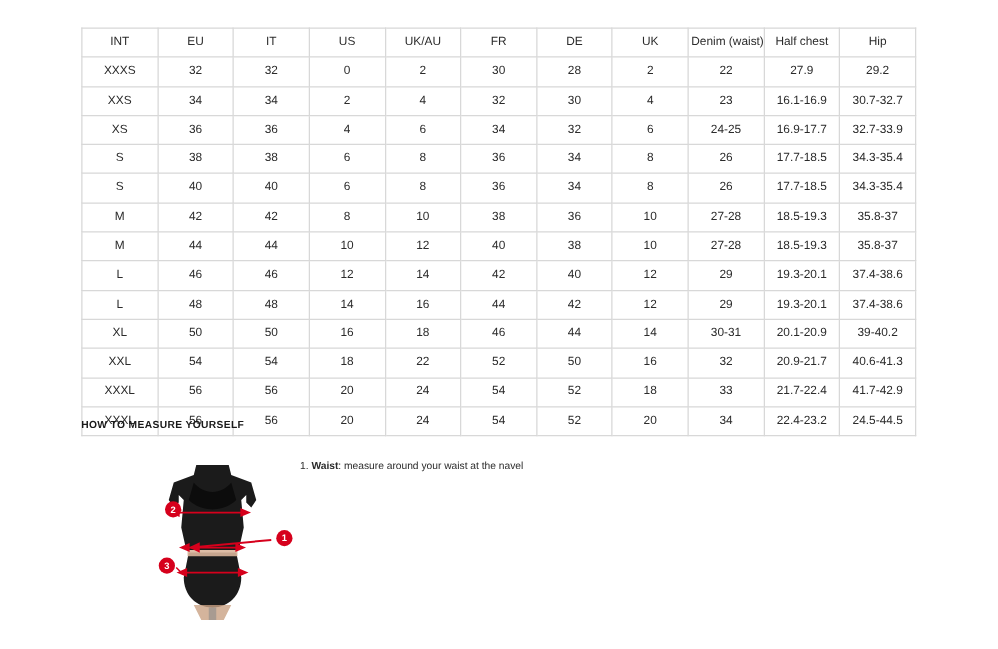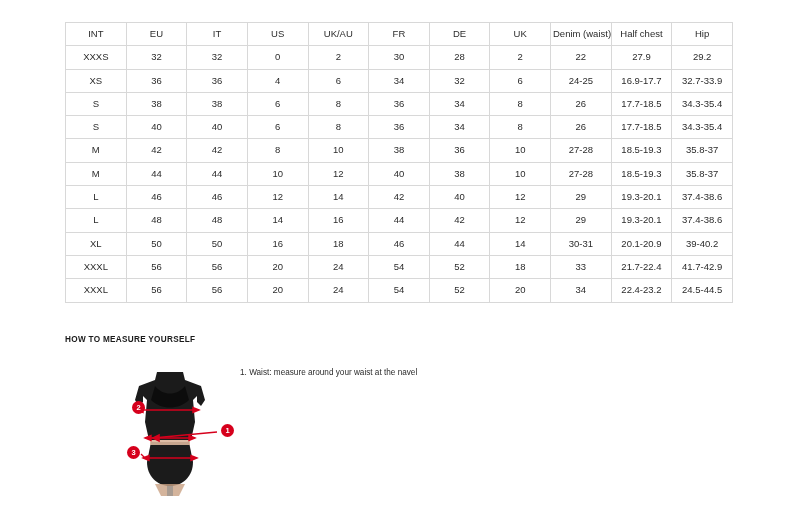--- a/index.html
+++ b/index.html
@@ -80,21 +80,21 @@
     left: 175px;
     top: 2px;
     width: 480px;
   }
   .note {
     font-size: 8.2px;
     color: #2b2b2b;
     margin-bottom: 14px;
     line-height: 1.2;
   }
-  .note b { font-weight: normal; }
+  .note b { font-weight: bold; }
   .note .num { font-weight: normal; }
 
   
   .mann {
     position: absolute;
     left: 0; top: 0;
   }
   .badge {
     position: absolute;
     width: 13px;
@@ -141,20 +141,33 @@
             <td>0</td>
             <td>2</td>
             <td>30</td>
             <td>28</td>
             <td>2</td>
             <td>22</td>
             <td>27.9</td>
             <td>29.2</td>
           </tr>
           <tr>
+            <td>XXS</td>
+            <td>34</td>
+            <td>34</td>
+            <td>2</td>
+            <td>4</td>
+            <td>32</td>
+            <td>30</td>
+            <td>4</td>
+            <td>23</td>
+            <td>16.1-16.9</td>
+            <td>30.7-32.7</td>
+          </tr>
+          <tr>
             <td>XS</td>
             <td>36</td>
             <td>36</td>
             <td>4</td>
             <td>6</td>
             <td>34</td>
             <td>32</td>
             <td>6</td>
             <td>24-25</td>
             <td>16.9-17.7</td>
@@ -245,20 +258,33 @@
             <td>16</td>
             <td>18</td>
             <td>46</td>
             <td>44</td>
             <td>14</td>
             <td>30-31</td>
             <td>20.1-20.9</td>
             <td>39-40.2</td>
           </tr>
           <tr>
+            <td>XXL</td>
+            <td>54</td>
+            <td>54</td>
+            <td>18</td>
+            <td>22</td>
+            <td>52</td>
+            <td>50</td>
+            <td>16</td>
+            <td>32</td>
+            <td>20.9-21.7</td>
+            <td>40.6-41.3</td>
+          </tr>
+          <tr>
             <td>XXXL</td>
             <td>56</td>
             <td>56</td>
             <td>20</td>
             <td>24</td>
             <td>54</td>
             <td>52</td>
             <td>18</td>
             <td>33</td>
             <td>21.7-22.4</td>

